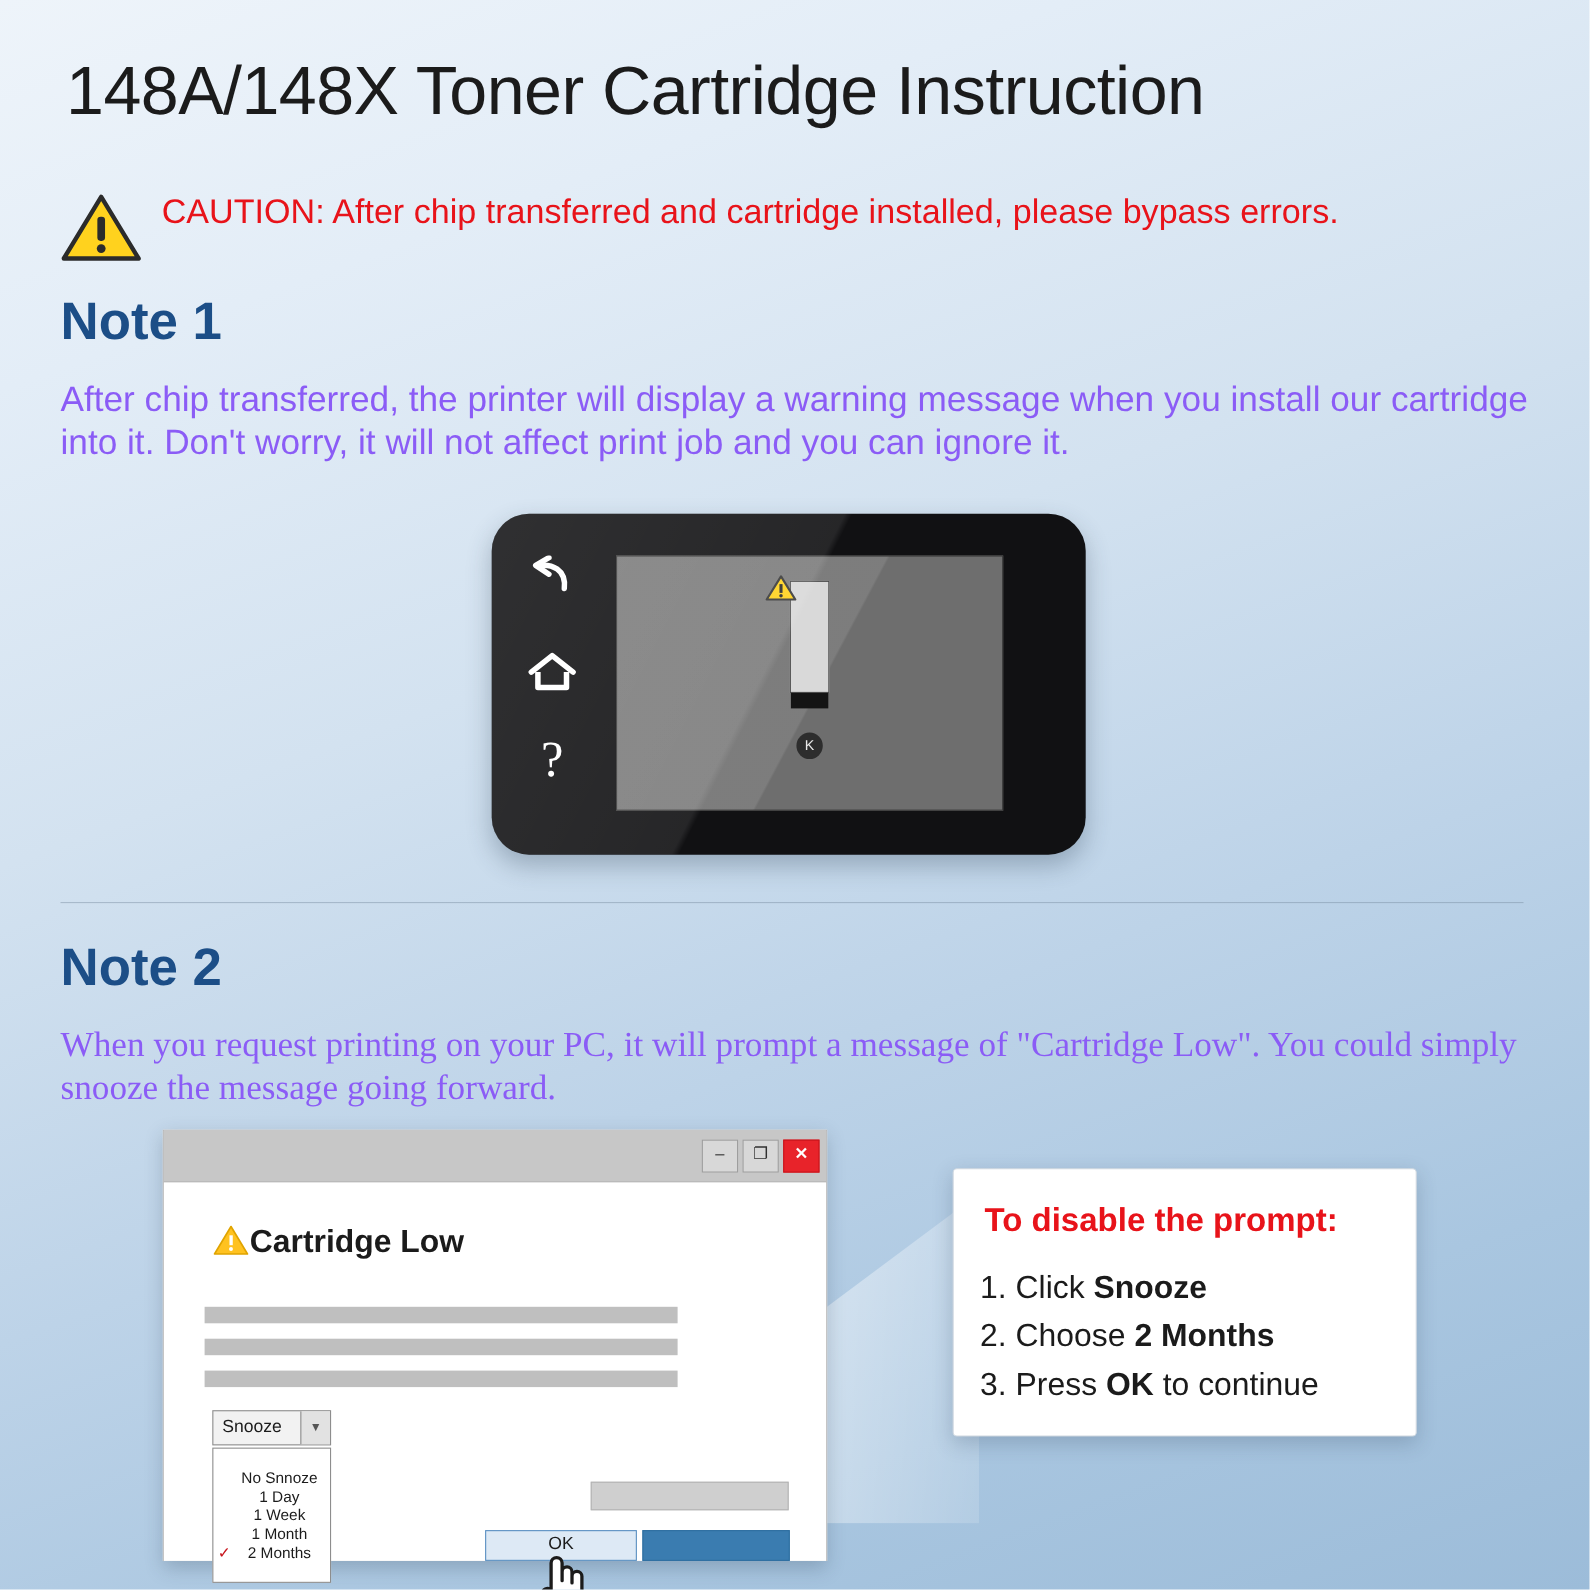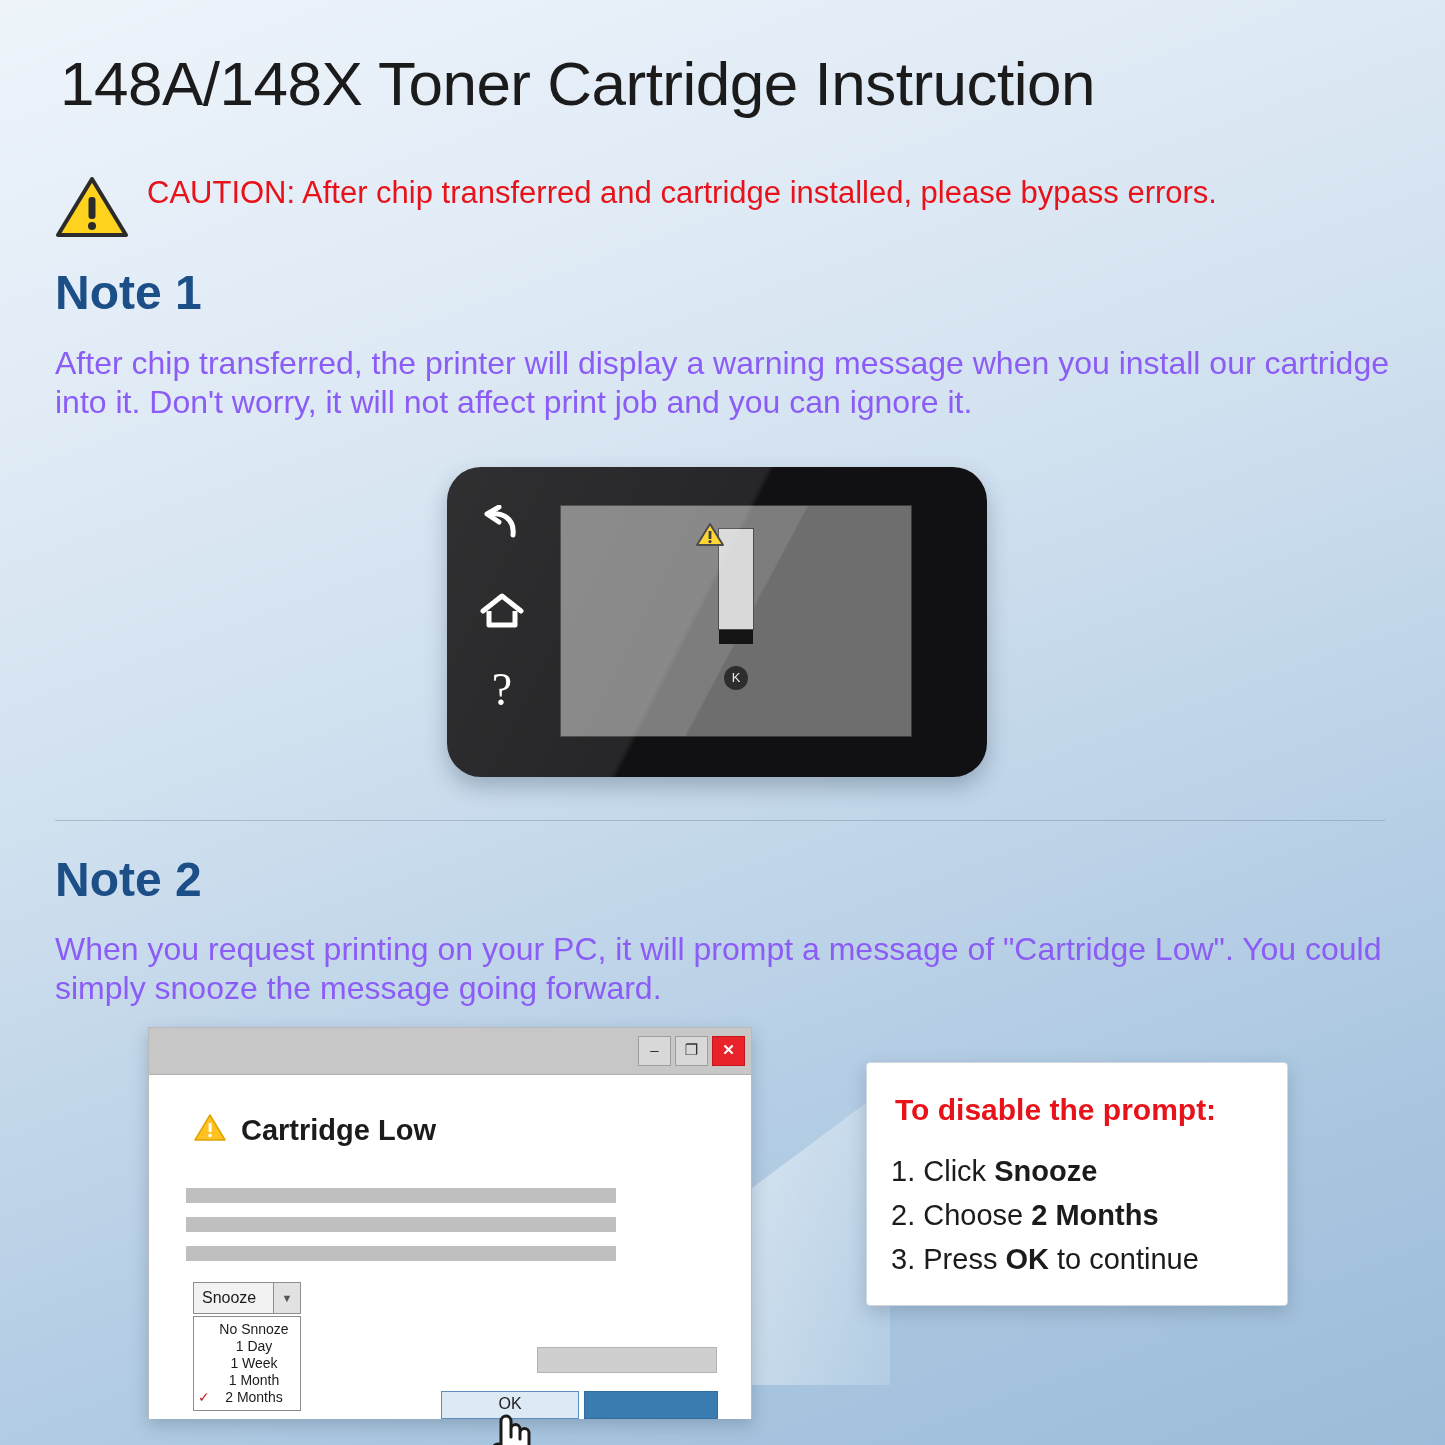--- a/index.html
+++ b/index.html
@@ -65,21 +65,21 @@
   .note2-head { left: 55px; top: 852px; }
 
   .note-body {
     position: absolute;
     color: #8b5cf6;
     font-size: 32px;
     line-height: 1.22;
     width: 1340px;
   }
   .note1-body { left: 55px; top: 344px; }
-  .note2-body { left: 55px; top: 930px; }
+  .note2-body { left: 55px; top: 930px; font-family: Liberation Serif, serif; }
 
   .divider {
     position: absolute;
     left: 55px;
     top: 820px;
     width: 1330px;
     height: 1px;
     background: rgba(120,140,160,0.45);
   }
 
@@ -208,22 +208,21 @@
   }
   .dlg-body {
     position: relative;
     height: 344px;
     background: #ffffff;
   }
   .dlg-head {
     position: absolute;
     left: 44px; top: 38px;
     display: flex;
-    align-items: flex-end;
-    gap: 14px;
+    align-items: flex-start;
   }
   .dlg-head-text {
     font-size: 29px;
     font-weight: bold;
     color: #1b1b1b;
   }
   .bar {
     position: absolute;
     left: 37px;
     height: 15px;
@@ -258,21 +257,21 @@
     justify-content: center;
     font-size: 11px;
     color: #555;
   }
   .snooze-list {
     position: absolute;
     left: 44px; top: 241px;
     width: 106px;
     background: #ffffff;
     border: 1px solid #8d8d8d;
-    padding: 4px 0;
+    padding: 18px 0;
   }
   .snooze-list .opt {
     font-size: 14px;
     line-height: 17px;
     color: #1b1b1b;
     padding: 0 4px 0 18px;
     position: relative;
     text-align: center;
   }
   .snooze-list .opt.checked::before {

